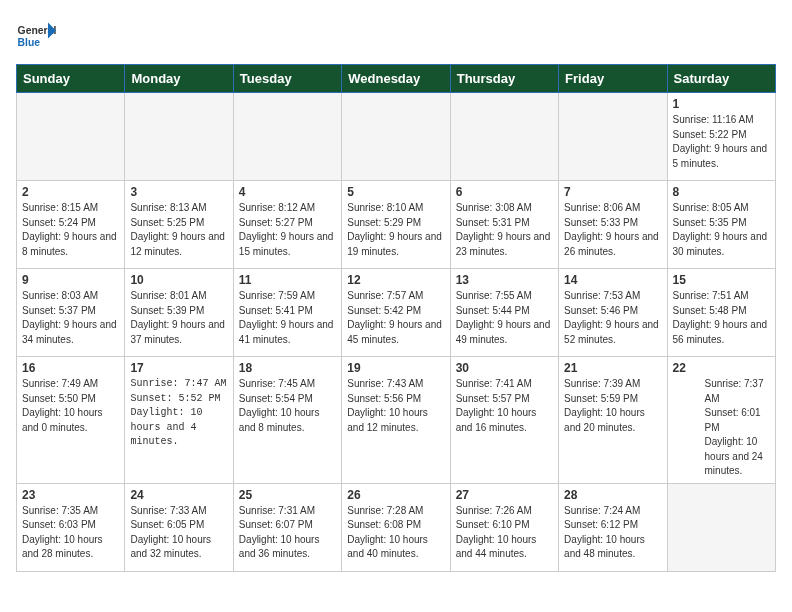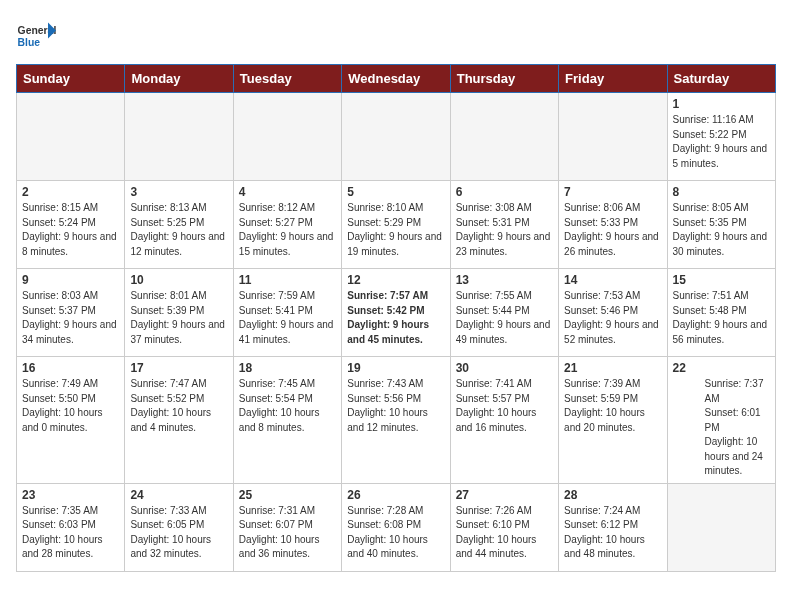--- a/index.html
+++ b/index.html
@@ -40,21 +40,21 @@
     .location-title {
       font-size: 16px;
       color: #444;
     }
     .calendar {
       width: 100%;
       border-collapse: collapse;
       table-layout: fixed;
     }
     .calendar th {
-      background: #7f1d1d;
+      background: #14532d;
       color: #fff;
       text-align: left;
       padding: 6px 6px;
       font-size: 13px;
       font-weight: bold;
       border: 1px solid #2a6db5;
     }
     .calendar td {
       border: 1px solid #ccc;
       vertical-align: top;
@@ -181,21 +181,21 @@
 Daylight: 9 hours and 37 minutes.</div>
         </td>
         <td>
           <span class="day-num">11</span>
           <div class="day-info" style="white-space: pre-line;">Sunrise: 7:59 AM
 Sunset: 5:41 PM
 Daylight: 9 hours and 41 minutes.</div>
         </td>
         <td>
           <span class="day-num">12</span>
-          <div class="day-info" style="white-space: pre-line; font-weight: bold;">Sunrise: 7:57 AM
+          <div class="day-info" style="white-space: pre-line;">Sunrise: 7:57 AM
 Sunset: 5:42 PM
 Daylight: 9 hours and 45 minutes.</div>
         </td>
         <td>
           <span class="day-num">13</span>
           <div class="day-info" style="white-space: pre-line;">Sunrise: 7:55 AM
 Sunset: 5:44 PM
 Daylight: 9 hours and 49 minutes.</div>
         </td>
         <td>
@@ -213,21 +213,21 @@
       </tr>
       <tr>
         <td>
           <span class="day-num">16</span>
           <div class="day-info" style="white-space: pre-line;">Sunrise: 7:49 AM
 Sunset: 5:50 PM
 Daylight: 10 hours and 0 minutes.</div>
         </td>
         <td>
           <span class="day-num">17</span>
-          <div class="day-info" style="white-space: pre-line;">Sunrise: 7:47 AM
+          <div class="day-info" style="white-space: pre-line; font-family: Liberation Mono, monospace;">Sunrise: 7:47 AM
 Sunset: 5:52 PM
 Daylight: 10 hours and 4 minutes.</div>
         </td>
         <td>
           <span class="day-num">18</span>
           <div class="day-info" style="white-space: pre-line;">Sunrise: 7:45 AM
 Sunset: 5:54 PM
 Daylight: 10 hours and 8 minutes.</div>
         </td>
         <td>

